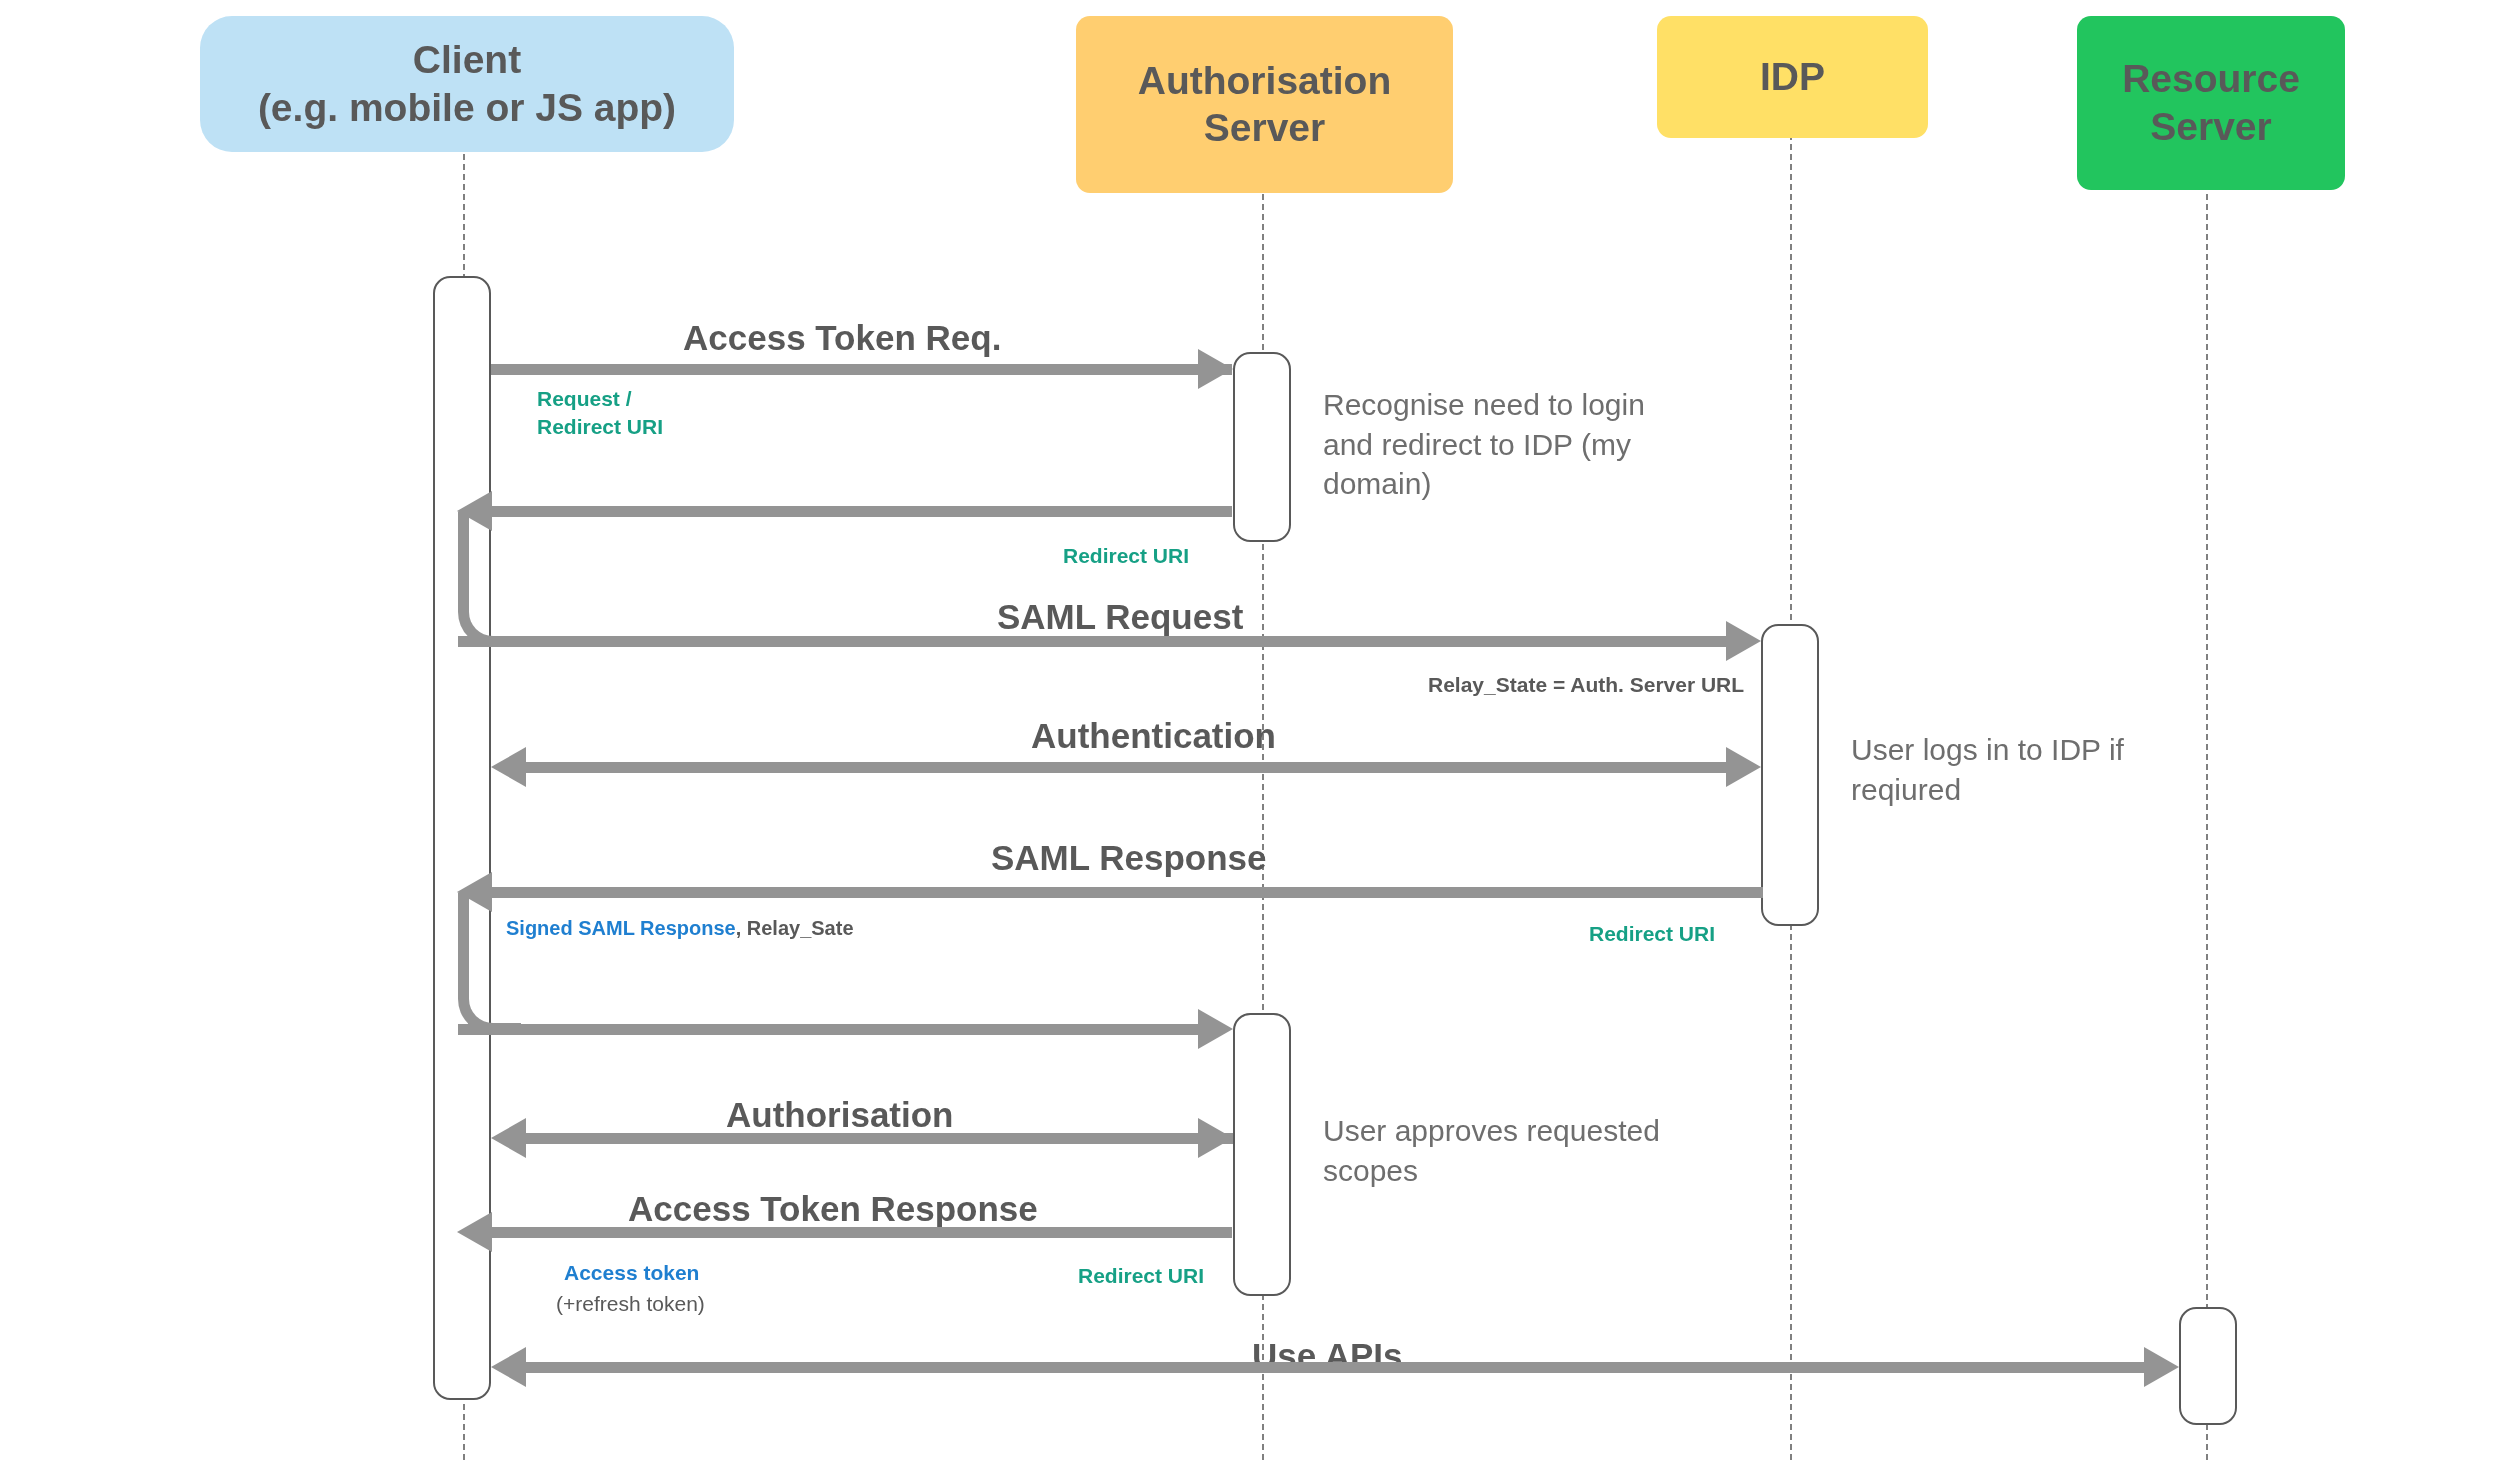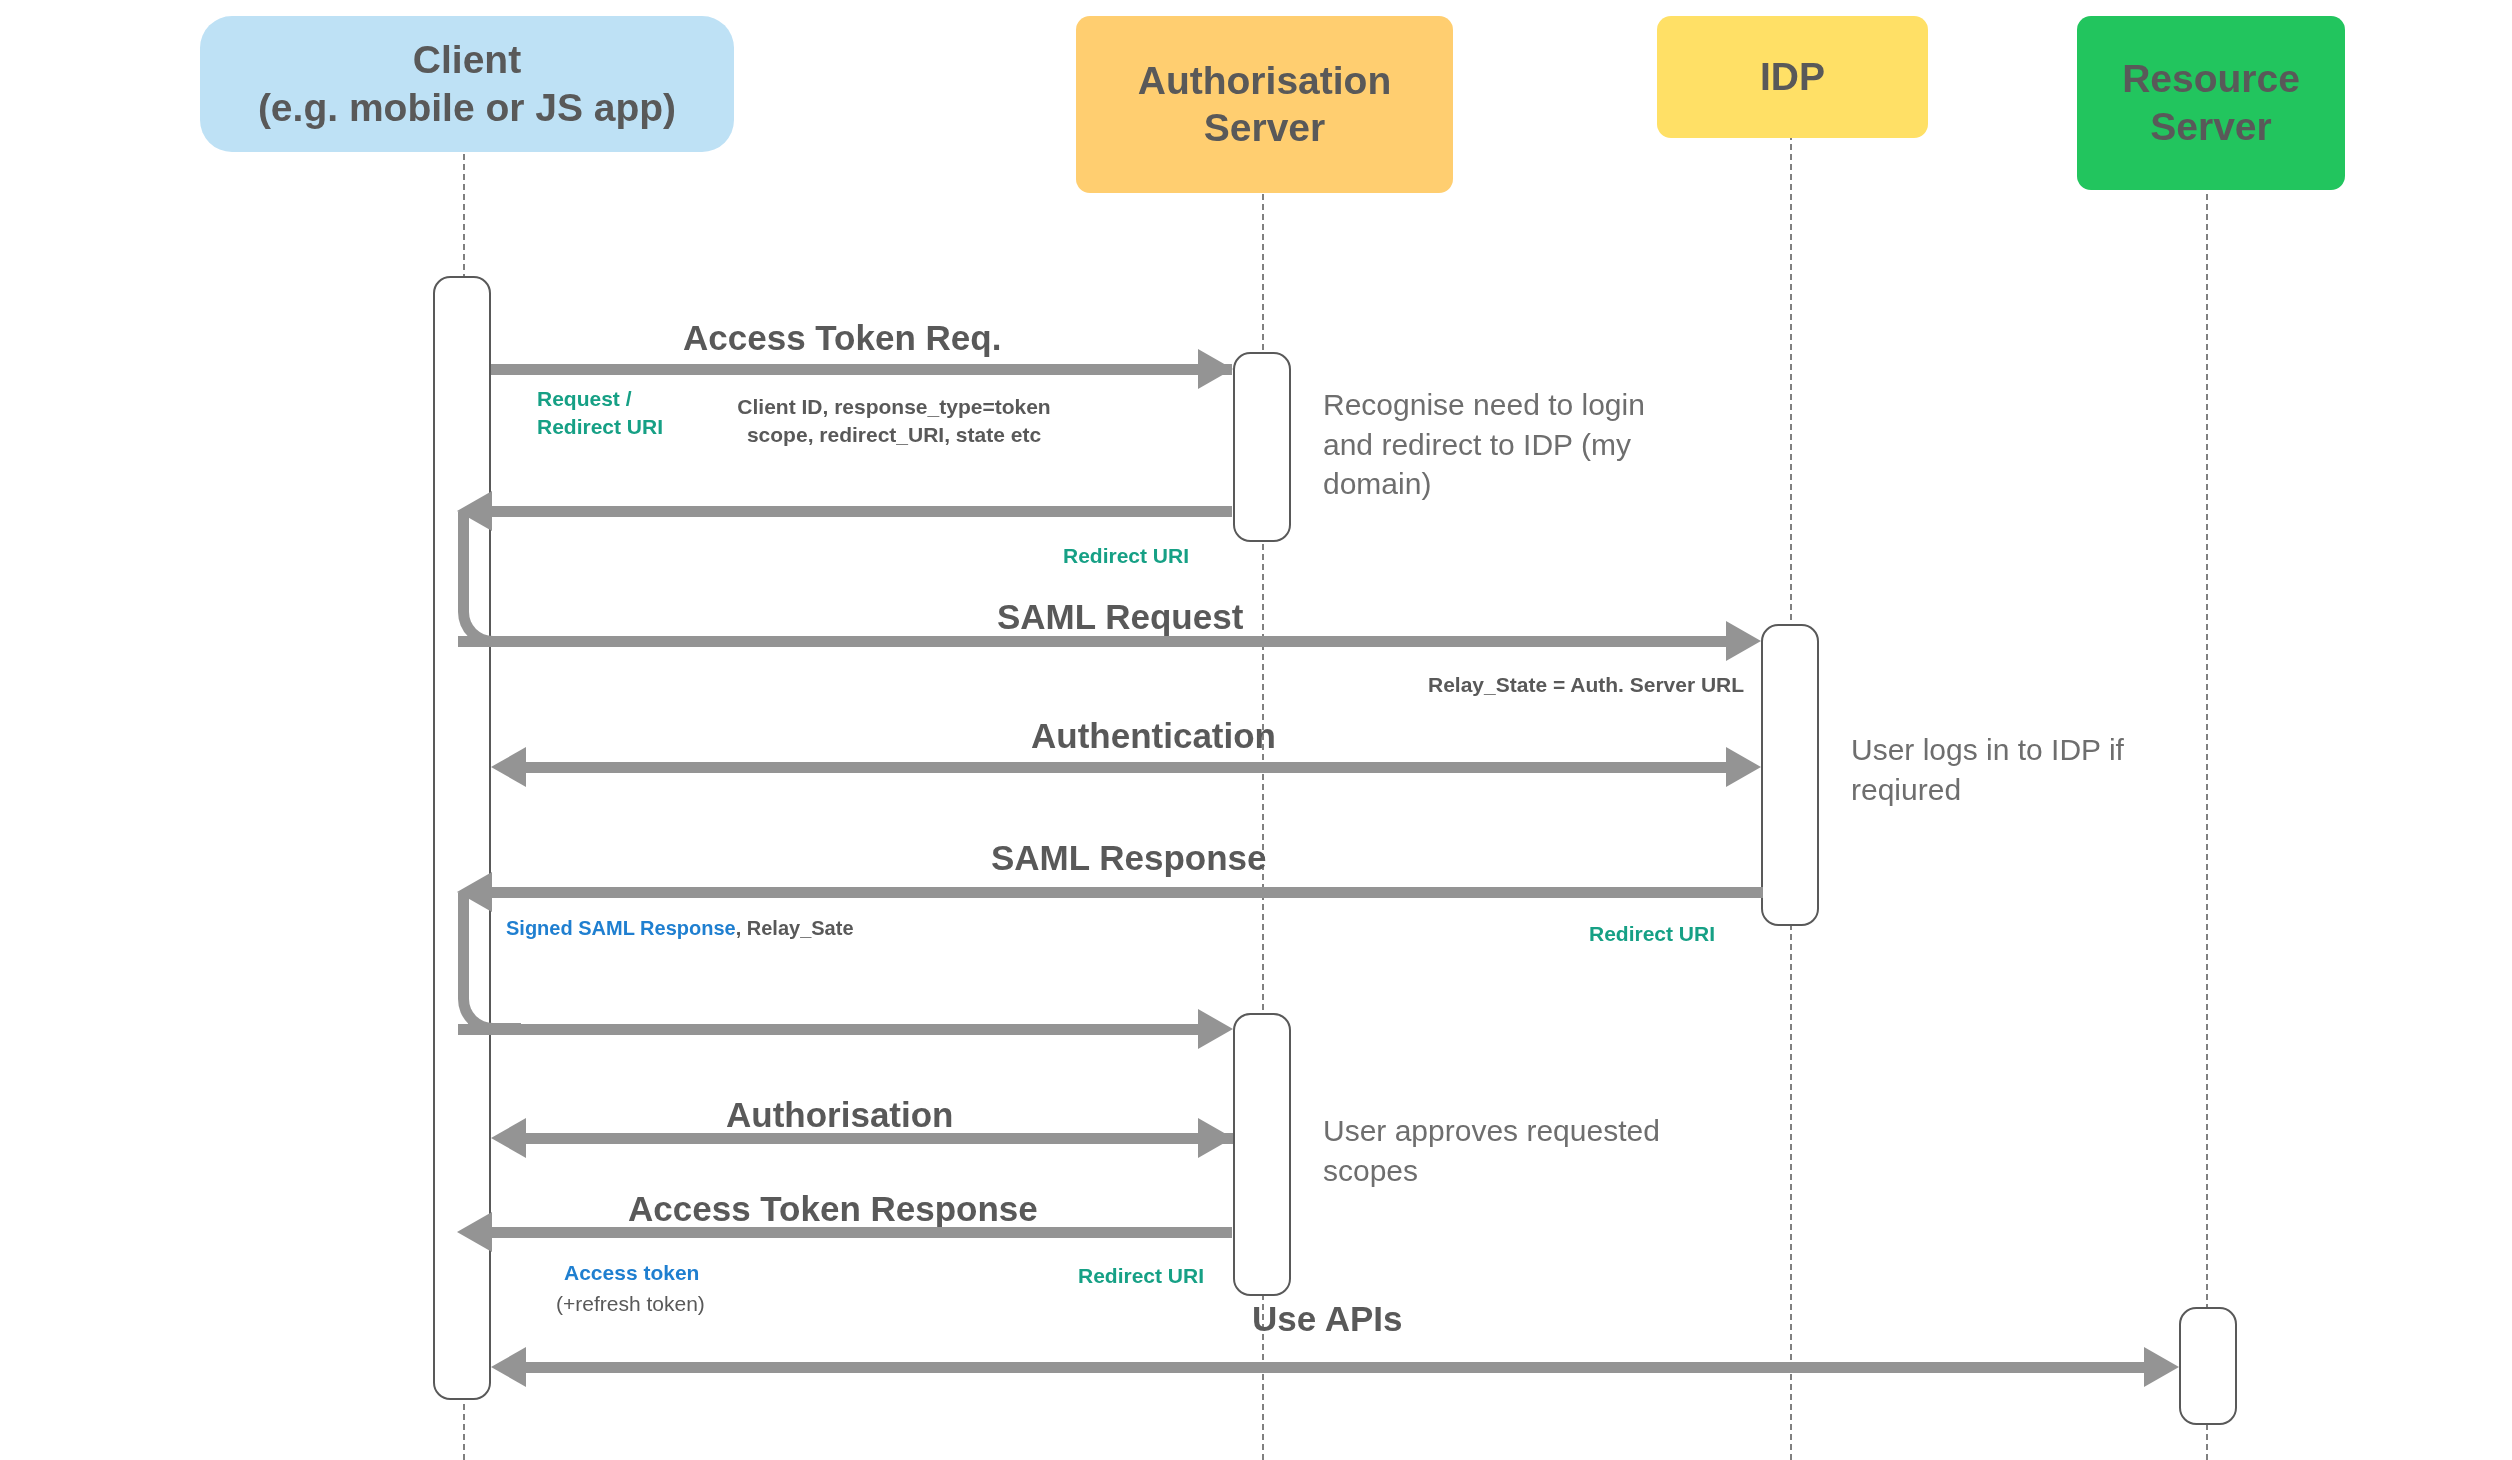--- a/index.html
+++ b/index.html
@@ -128,22 +128,20 @@
   <div class="activation" style="left:1761px; top:624px;  width:58px;  height:302px;"></div>
   <div class="activation" style="left:1233px; top:1013px; width:58px;  height:283px;"></div>
   <div class="activation" style="left:2179px; top:1307px; width:58px;  height:118px;"></div>
 
   <div class="msg-label" style="left:683px; top:318px;">Access Token Req.</div>
   <div class="arrow-line" style="left:491px; top:364px; width:741px;"></div>
   <div class="arrow-head right" style="left:1198px; top:349px;"></div>
 
   <div class="sub-label green" style="left:499px; top:385px;">Request /
 Redirect URI</div>
-  <div class="sub-label gray center" style="left:856px; top:393px; transform:translateX(-50%);">Client ID, response_type=token
-scope, redirect_URI, state etc</div>
 
   <div class="note" style="left:1323px; top:385px; width:416px;">Recognise need to login
 and redirect to IDP (my
 domain)</div>
 
   <div class="arrow-line" style="left:491px; top:506px; width:741px;"></div>
   <div class="arrow-head left" style="left:457px; top:491px;"></div>
   <div class="sub-label green" style="left:1025px; top:542px;">Redirect URI</div>
 
   <div class="selfloop" style="left:458px; top:512px; width:63px; height:135px;"></div>
@@ -185,19 +183,19 @@
 scopes</div>
 
   <div class="msg-label" style="left:628px; top:1189px;">Access Token Response</div>
   <div class="arrow-line" style="left:491px; top:1227px; width:741px;"></div>
   <div class="arrow-head left" style="left:457px; top:1212px;"></div>
 
   <div class="sub-label blue" style="left:526px; top:1259px;">Access token</div>
   <div class="sub-label gray" style="left:518px; top:1290px; font-weight:normal;">(+refresh token)</div>
   <div class="sub-label green" style="left:1040px; top:1262px;">Redirect URI</div>
 
-  <div class="msg-label" style="left:1252px; top:1299px;">Use APIs</div>
+  <div class="msg-label" style="left:1252px; top:1336px;">Use APIs</div>
   <div class="arrow-line" style="left:526px; top:1362px; width:1621px;"></div>
   <div class="arrow-head left" style="left:491px; top:1347px;"></div>
   <div class="arrow-head right" style="left:2144px; top:1347px;"></div>
 
 </div>
 
 
 </body></html>

